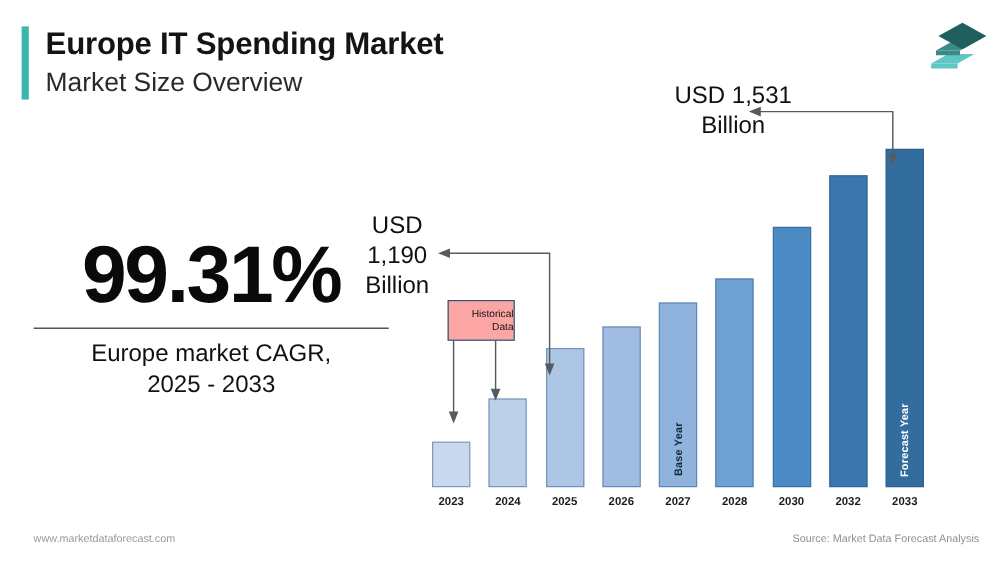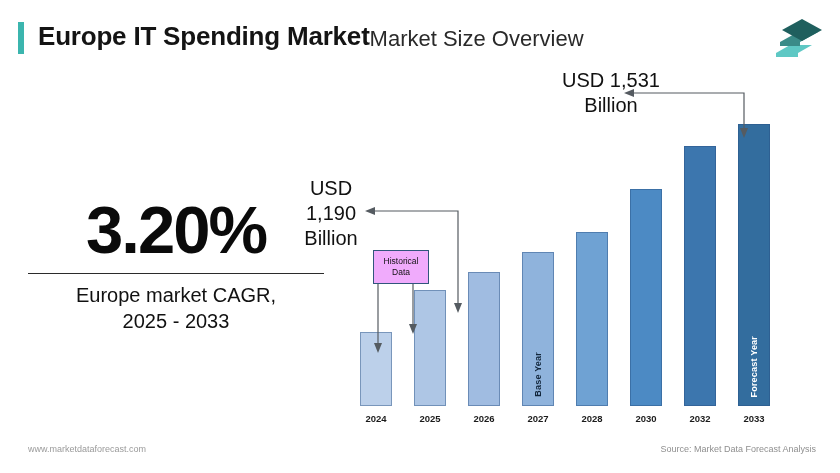--- a/index.html
+++ b/index.html
@@ -27,21 +27,21 @@
     align-items: stretch;
   }
   #title-accent {
     width: 6px;
     background: #3BB5AE;
     margin-right: 14px;
     flex: none;
   }
   #title-block {
     display: flex;
-    flex-direction: row;
+    flex-direction: column;
     justify-content: center;
   }
   #page-title {
     font-size: 26px;
     font-weight: bold;
     color: #141414;
     line-height: 1.14;
     letter-spacing: -0.2px;
     white-space: nowrap;
   }
@@ -176,25 +176,25 @@
     top: 176px;
     width: 70px;
   }
   #hist-box {
     position: absolute;
     left: 373px;
     top: 250px;
     width: 56px;
     height: 34px;
     border: 1px solid #31567c;
-    background: #f0abfc;
+    background: #fca5a5;
     box-sizing: border-box;
     display: flex;
     flex-direction: column;
-    align-items: center;
+    align-items: flex-end;
     justify-content: center;
     font-size: 8.5px;
     color: #111111;
     line-height: 1.3;
     text-align: center;
   }
 
   
   #footer-left {
     position: absolute;
@@ -228,32 +228,36 @@
     <svg width="58" height="50" viewBox="0 0 58 50">
       <polygon points="8,40 22,32 44,32 30,40" fill="#5ec8c4"></polygon>
       <polygon points="8,40 8,44 30,44 30,40" fill="#5ec8c4"></polygon>
       <polygon points="12,29 30,19 50,19 32,29" fill="#3a8b88"></polygon>
       <polygon points="12,29 12,33 32,33 32,29" fill="#3a8b88"></polygon>
       <polygon points="34,6 54,17 34,28 14,17" fill="#1f5f5e"></polygon>
     </svg>
   </div>
 
   <div id="cagr-block">
-    <div id="cagr-value">3.20%</div>
+    <div id="cagr-value">99.31%</div>
     <div id="cagr-rule"></div>
     <div id="cagr-caption">
       <div>Europe market CAGR,</div>
       <div>2025 - 2033</div>
     </div>
   </div>
 
   <div id="chart">
     <div id="plot">
       <div id="bars">
           <div class="bar-col">
+            <div class="bar" style="height: 38px; background: rgb(200, 216, 238);"></div>
+            <div class="bar-year">2023</div>
+          </div>
+          <div class="bar-col">
             <div class="bar" style="height: 74.5px; background: rgb(188, 208, 234);"></div>
             <div class="bar-year">2024</div>
           </div>
           <div class="bar-col">
             <div class="bar" style="height: 115.9px; background: rgb(174, 198, 229);"></div>
             <div class="bar-year">2025</div>
           </div>
           <div class="bar-col">
             <div class="bar" style="height: 134.4px; background: rgb(160, 188, 225);"></div>
             <div class="bar-year">2026</div>

